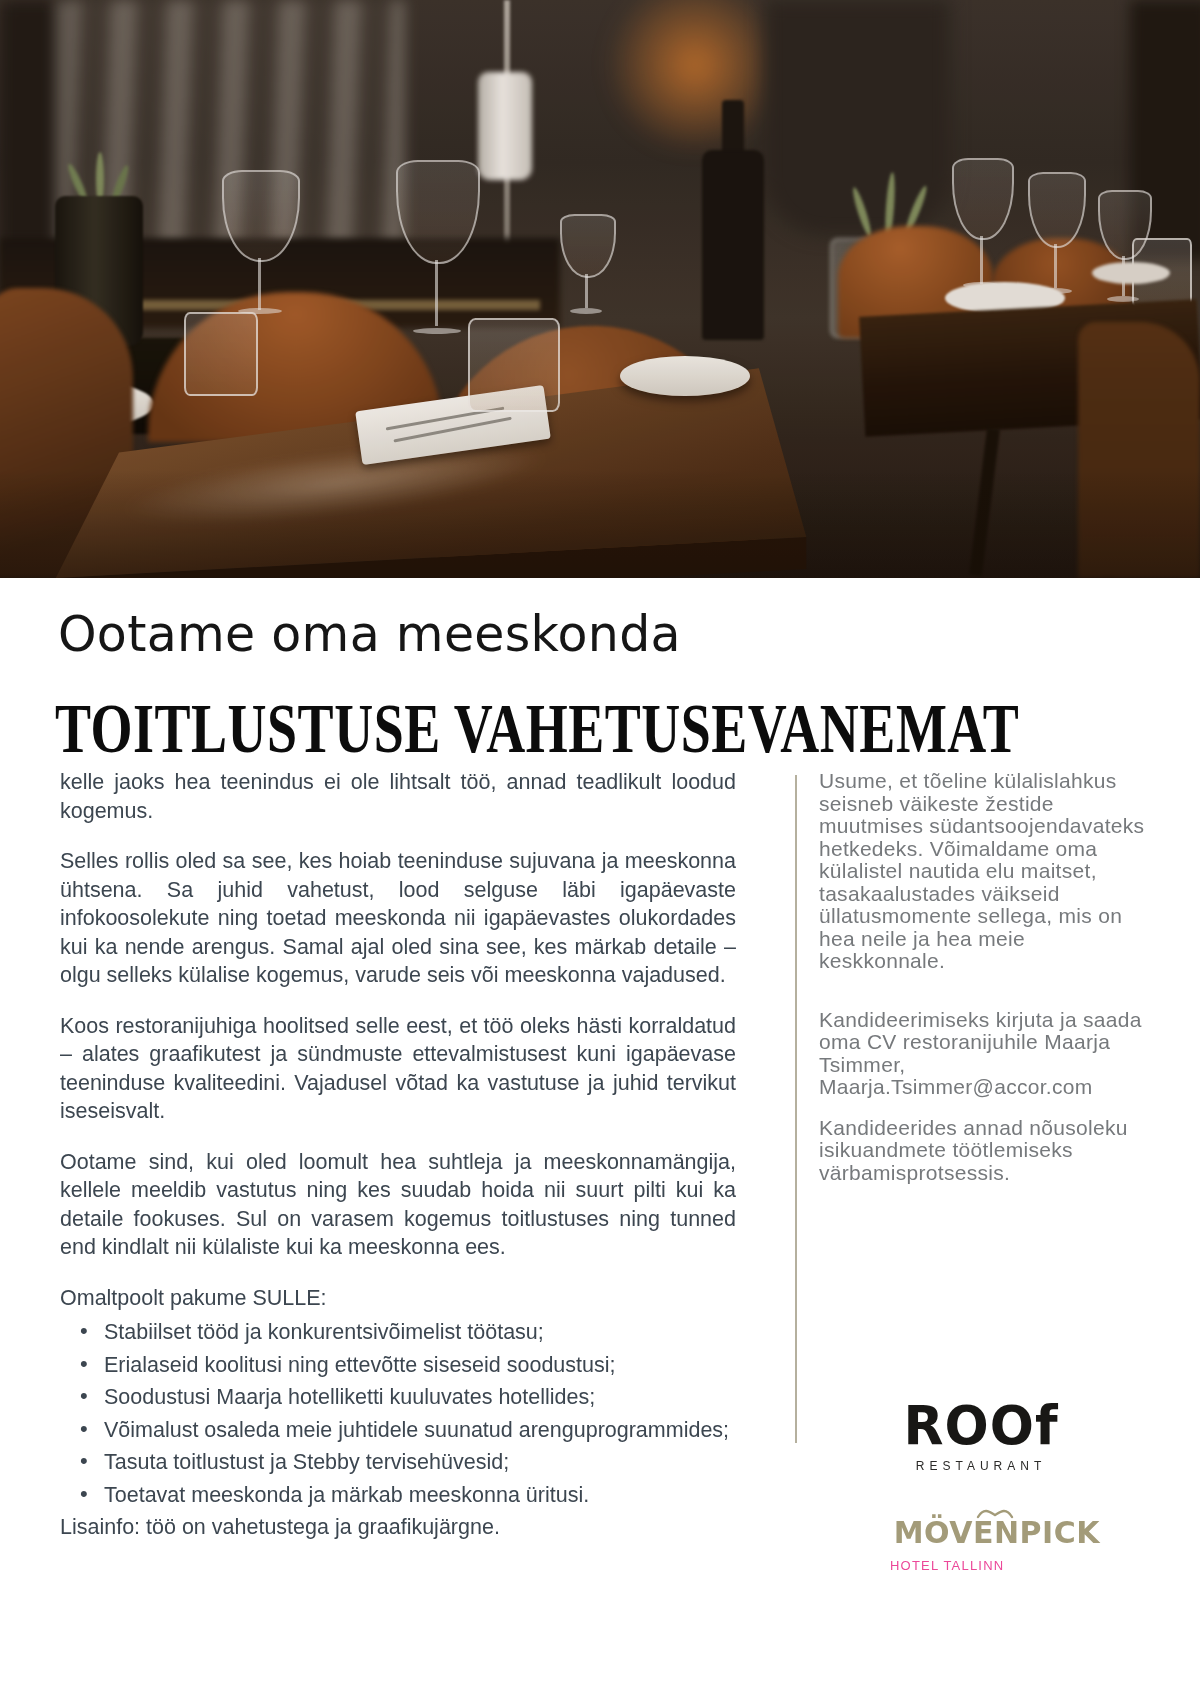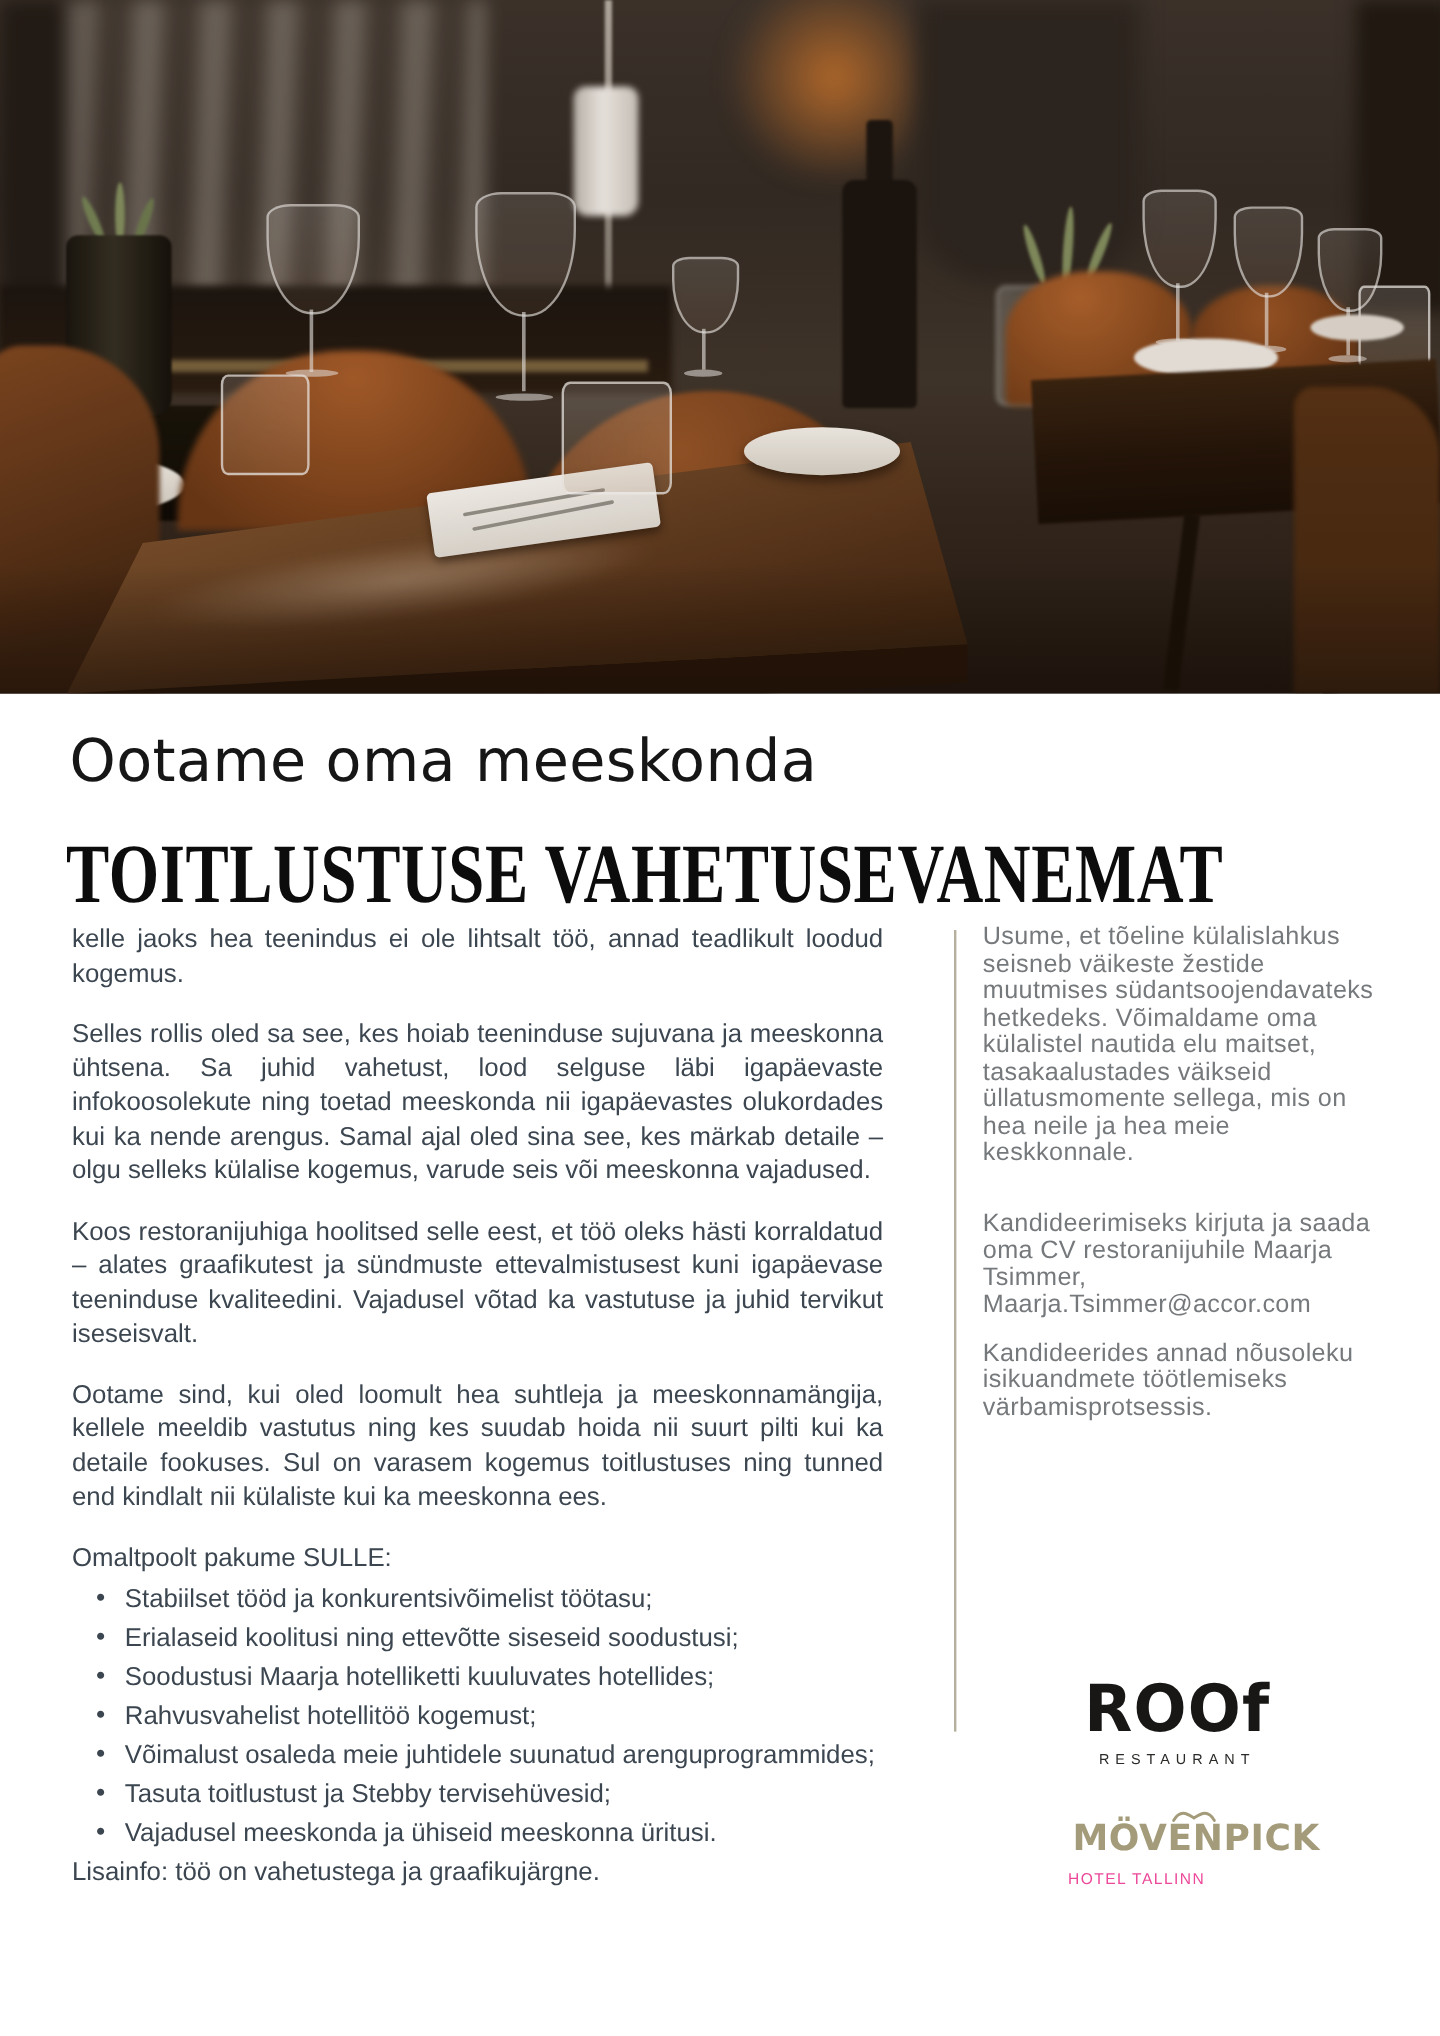--- a/index.html
+++ b/index.html
@@ -207,24 +207,23 @@
   <div class="left-col">
     <p>kelle jaoks hea teenindus ei ole lihtsalt töö, annad teadlikult loodud kogemus.</p>
     <p>Selles rollis oled sa see, kes hoiab teeninduse sujuvana ja meeskonna ühtsena. Sa juhid vahetust, lood selguse läbi igapäevaste infokoosolekute ning toetad meeskonda nii igapäevastes olukordades kui ka nende arengus. Samal ajal oled sina see, kes märkab detaile – olgu selleks külalise kogemus, varude seis või meeskonna vajadused.</p>
     <p>Koos restoranijuhiga hoolitsed selle eest, et töö oleks hästi korraldatud – alates graafikutest ja sündmuste ettevalmistusest kuni igapäevase teeninduse kvaliteedini. Vajadusel võtad ka vastutuse ja juhid tervikut iseseisvalt.</p>
     <p>Ootame sind, kui oled loomult hea suhtleja ja meeskonnamängija, kellele meeldib vastutus ning kes suudab hoida nii suurt pilti kui ka detaile fookuses. Sul on varasem kogemus toitlustuses ning tunned end kindlalt nii külaliste kui ka meeskonna ees.</p>
     <p class="offer-heading">Omaltpoolt pakume SULLE:</p>
     <ul class="offers">
       <li>Stabiilset tööd ja konkurentsivõimelist töötasu;</li>
       <li>Erialaseid koolitusi ning ettevõtte siseseid soodustusi;</li>
       <li>Soodustusi Maarja hotelliketti kuuluvates hotellides;</li>
-      <li>Rahvusvahelist hotellitöö kogemust;</li>
       <li>Võimalust osaleda meie juhtidele suunatud arenguprogrammides;</li>
       <li>Tasuta toitlustust ja Stebby tervisehüvesid;</li>
-      <li>Vajadusel meeskonda ja ühiseid meeskonna üritusi.</li>
+      <li>Toetavat meeskonda ja märkab meeskonna üritusi.</li>
     </ul>
     <p class="footer-note">Lisainfo: töö on vahetustega ja graafikujärgne.</p>
   </div>
 
   <div class="col-rule"></div>
   <div class="right-col">
     <p class="rp1">Usume, et tõeline külalislahkus seisneb väikeste žestide muutmises südantsoojendavateks hetkedeks. Võimaldame oma külalistel nautida elu maitset, tasakaalustades väikseid üllatusmomente sellega, mis on hea neile ja hea meie keskkonnale.</p>
     <p class="rp2">Kandideerimiseks kirjuta ja saada oma CV restoranijuhile Maarja Tsimmer, Maarja.Tsimmer@accor.com</p>
     <p class="rp3">Kandideerides annad nõusoleku isikuandmete töötlemiseks värbamisprotsessis.</p>
   </div>

